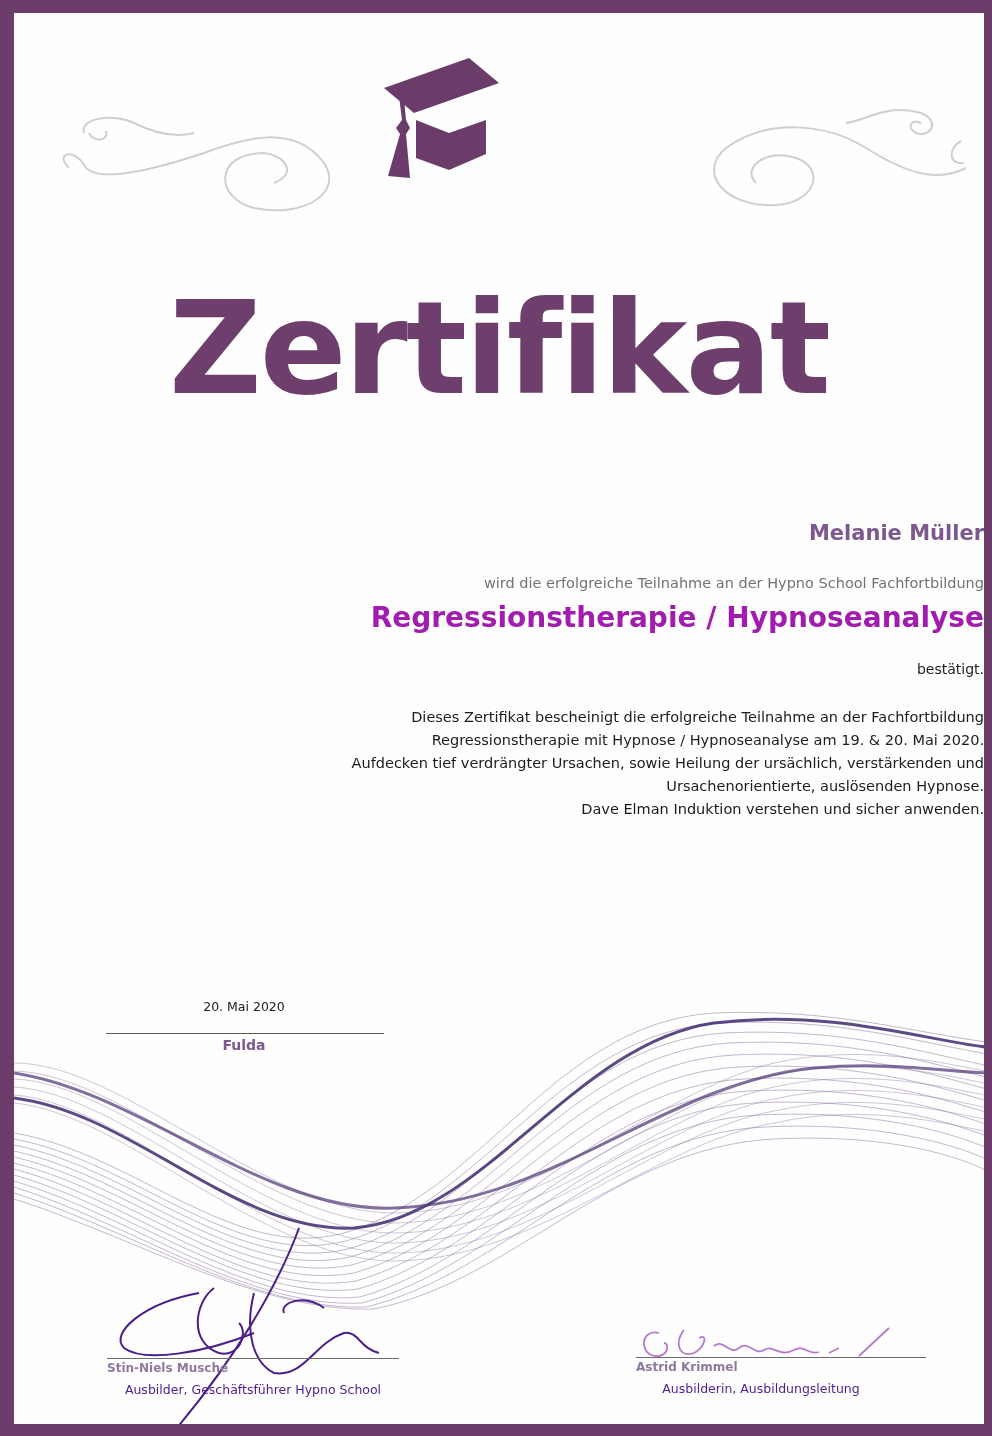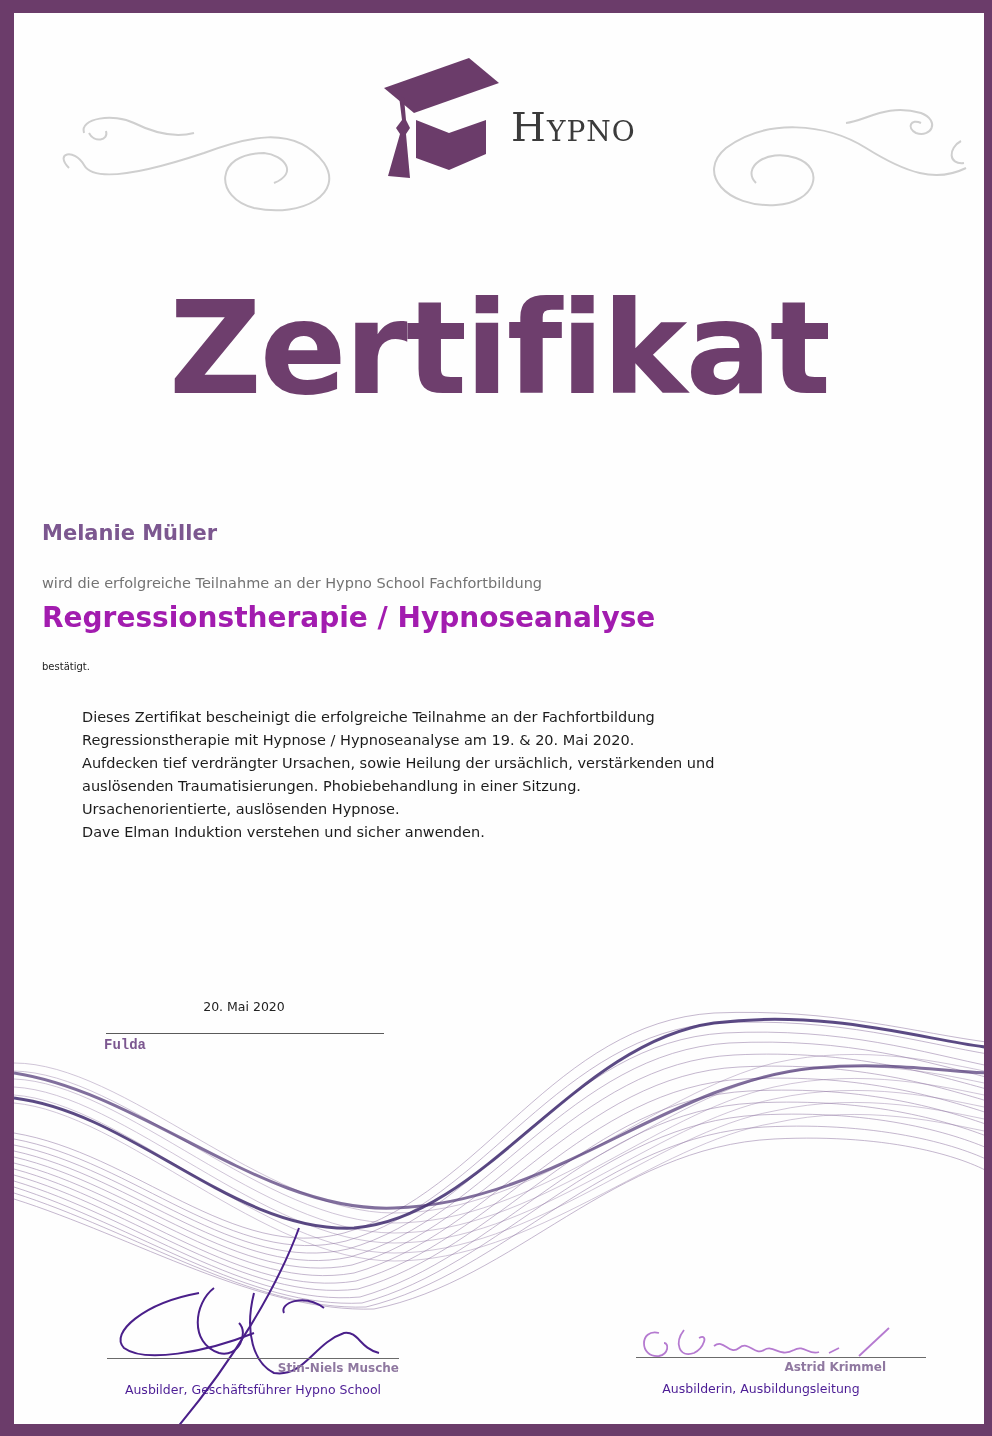--- a/index.html
+++ b/index.html
@@ -17,32 +17,32 @@
   .swirl { position: absolute; }
   .logo-cap { position: absolute; left: 360px; top: 45px; }
   .logo-text { position: absolute; left: 497px; top: 94px; font-family: "DejaVu Serif", serif; color: #3b3b3b; line-height: 1; }
   .logo-text .row { display: block; font-size: 30px; letter-spacing: 1px; }
   .logo-text .big { font-size: 40px; }
   .title {
     position: absolute; left: 0; right: 0; top: 272px; text-align: center;
     font-family: "DejaVu Sans", sans-serif; font-weight: bold; font-size: 128px;
     color: #6e3e6d; letter-spacing: -2px; line-height: 1;
   }
-  .center { position: absolute; left: 0; right: 0; text-align: left; padding-left: 28px; }
+  .center { position: absolute; left: 0; right: 0; text-align: right; padding-left: 28px; }
   .name { top: 508px; font-size: 21px; font-weight: bold; color: #7c5790; }
   .line1 { top: 562px; font-size: 14.5px; color: #737373; }
   .course { top: 588px; font-size: 28px; font-weight: bold; color: #a21caf; }
-  .confirm { top: 648px; font-size: 10px; color: #222; }
+  .confirm { top: 648px; font-size: 14px; color: #222; }
   .desc { top: 693px; font-size: 14.5px; color: #1c1c1c; line-height: 23px; }
   .desc span { display: block; margin-left: 40px; }
   .date { position: absolute; left: 90px; width: 280px; text-align: center; top: 986px; font-size: 12.5px; color: #222; }
   .place-line { position: absolute; left: 92px; top: 1020px; width: 278px; height: 1px; background: #5a5a5a; }
-  .place { position: absolute; left: 90px; width: 280px; text-align: left; top: 1024px; font-size: 14px; font-weight: bold; color: #7c5790; font-family: Liberation Mono, monospace; }
+  .place { position: absolute; left: 90px; width: 280px; text-align: center; top: 1024px; font-size: 14px; font-weight: bold; color: #7c5790; }
   .sig-line { position: absolute; height: 1px; background: #6a6a6a; }
-  .sig-name { position: absolute; text-align: right; font-size: 12px; font-weight: bold; color: #8f78a0; }
+  .sig-name { position: absolute; text-align: left; font-size: 12px; font-weight: bold; color: #8f78a0; }
   .sig-role { position: absolute; text-align: center; font-size: 12.5px; color: #4c1d95; }
   svg { display: block; }
 </style>
 </head>
 <body>
 
 <div class="page">
 
   <svg class="swirl" style="left:30px;top:80px;" width="300" height="120" viewBox="0 0 300 120">
     <g fill="none" stroke="#cfcfcf" stroke-width="2">
@@ -59,35 +59,33 @@
       <path d="M280,75 C250,90 220,80 180,55 C140,30 80,25 40,55 C10,80 40,115 90,112 C130,110 140,75 110,65 C80,55 55,75 70,90"></path>
     </g>
   </svg>
 
   <svg class="logo-cap" width="140" height="120" viewBox="0 0 140 120">
     <path d="M10,30 L95,0 L125,25 L40,55 Z" fill="#6b3c6a"></path>
     <path d="M42,62 L42,100 L75,112 L112,96 L112,62 L75,75 Z" fill="#6b3c6a"></path>
     <path d="M25,38 L28,62 L22,70 L26,76 L14,118 L36,120 L32,76 L36,70 L32,62 L30,40 Z" fill="#6b3c6a"></path>
   </svg>
   <div class="logo-text">
-    <span class="row"><span class="big">H</span><span style="text-transform:uppercase;font-size:28px">YPNO</span></span>
   </div>
 
   <div class="title">Zertifikat</div>
 
   <div class="center name">Melanie Müller</div>
   <div class="center line1">wird die erfolgreiche Teilnahme an der Hypno School Fachfortbildung</div>
   <div class="center course">Regressionstherapie / Hypnoseanalyse</div>
   <div class="center confirm">bestätigt.</div>
 
   <div class="center desc">
     <span>Dieses Zertifikat bescheinigt die erfolgreiche Teilnahme an der Fachfortbildung</span>
     <span>Regressionstherapie mit Hypnose / Hypnoseanalyse am 19. &amp; 20. Mai 2020.</span>
     <span>Aufdecken tief verdrängter Ursachen, sowie Heilung der ursächlich, verstärkenden und</span>
-    <span>auslösenden Traumatisierungen. Phobiebehandlung in einer Sitzung.</span>
     <span>Ursachenorientierte, auslösenden Hypnose.</span>
     <span>Dave Elman Induktion verstehen und sicher anwenden.</span>
   </div>
 
   <svg class="abs" style="left:0;top:990px;" width="980" height="320" viewBox="0 0 980 320">
     <defs>
       <linearGradient id="wg" x1="0" x2="1" y1="0" y2="0">
         <stop offset="0" stop-color="#b9a7c4" stop-opacity="0.8"></stop>
         <stop offset="0.5" stop-color="#9a7fae" stop-opacity="0.85"></stop>
         <stop offset="1" stop-color="#c9bcd3" stop-opacity="0.7"></stop>

